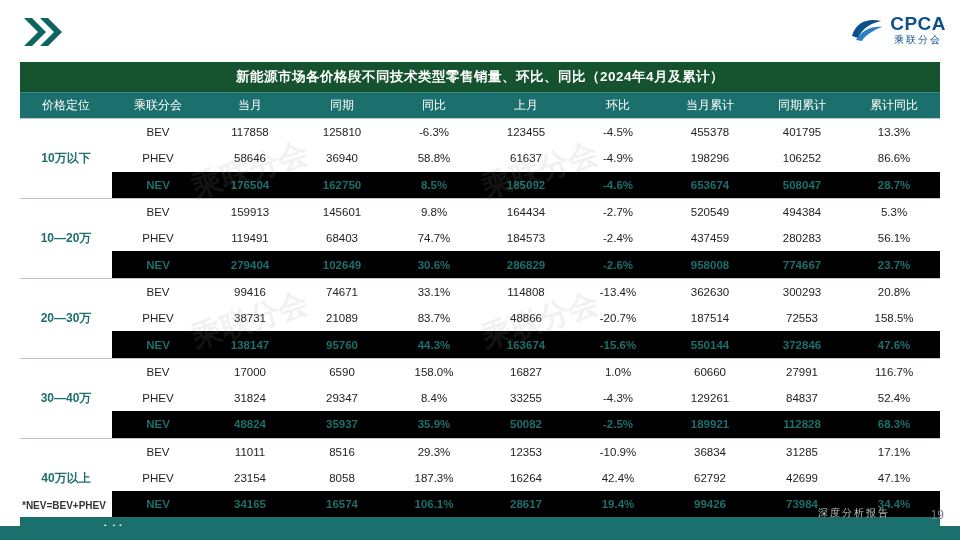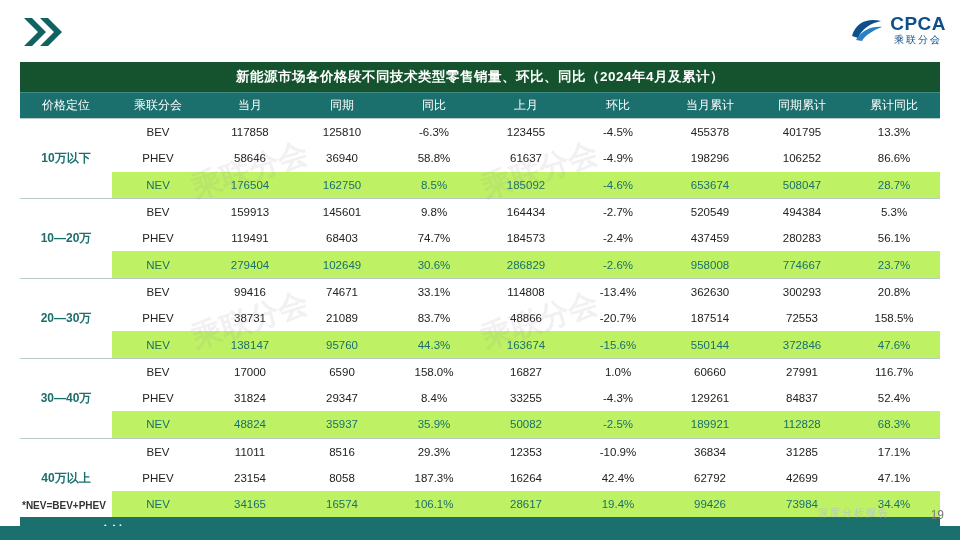--- a/index.html
+++ b/index.html
@@ -120,23 +120,23 @@
     border-top: 1px solid #3f8a87;
   }
   .data td {
     height: 26.3px;
     text-align: center;
     color: #222222;
     background: #ffffff;
     font-size: 11.5px;
   }
   .data.nev td {
-    background: #bef264;
+    background: #000000;
     color: #1b6f6c;
-    font-weight: normal;
+    font-weight: bold;
     margin-left: 20px;
   }
   td.grp {
     font-weight: bold;
     color: #1b6f6c;
     background: #ffffff;
     font-size: 12px;
   }
   tr.grp-first td {
     border-top: 1px solid #b9c9c5;

